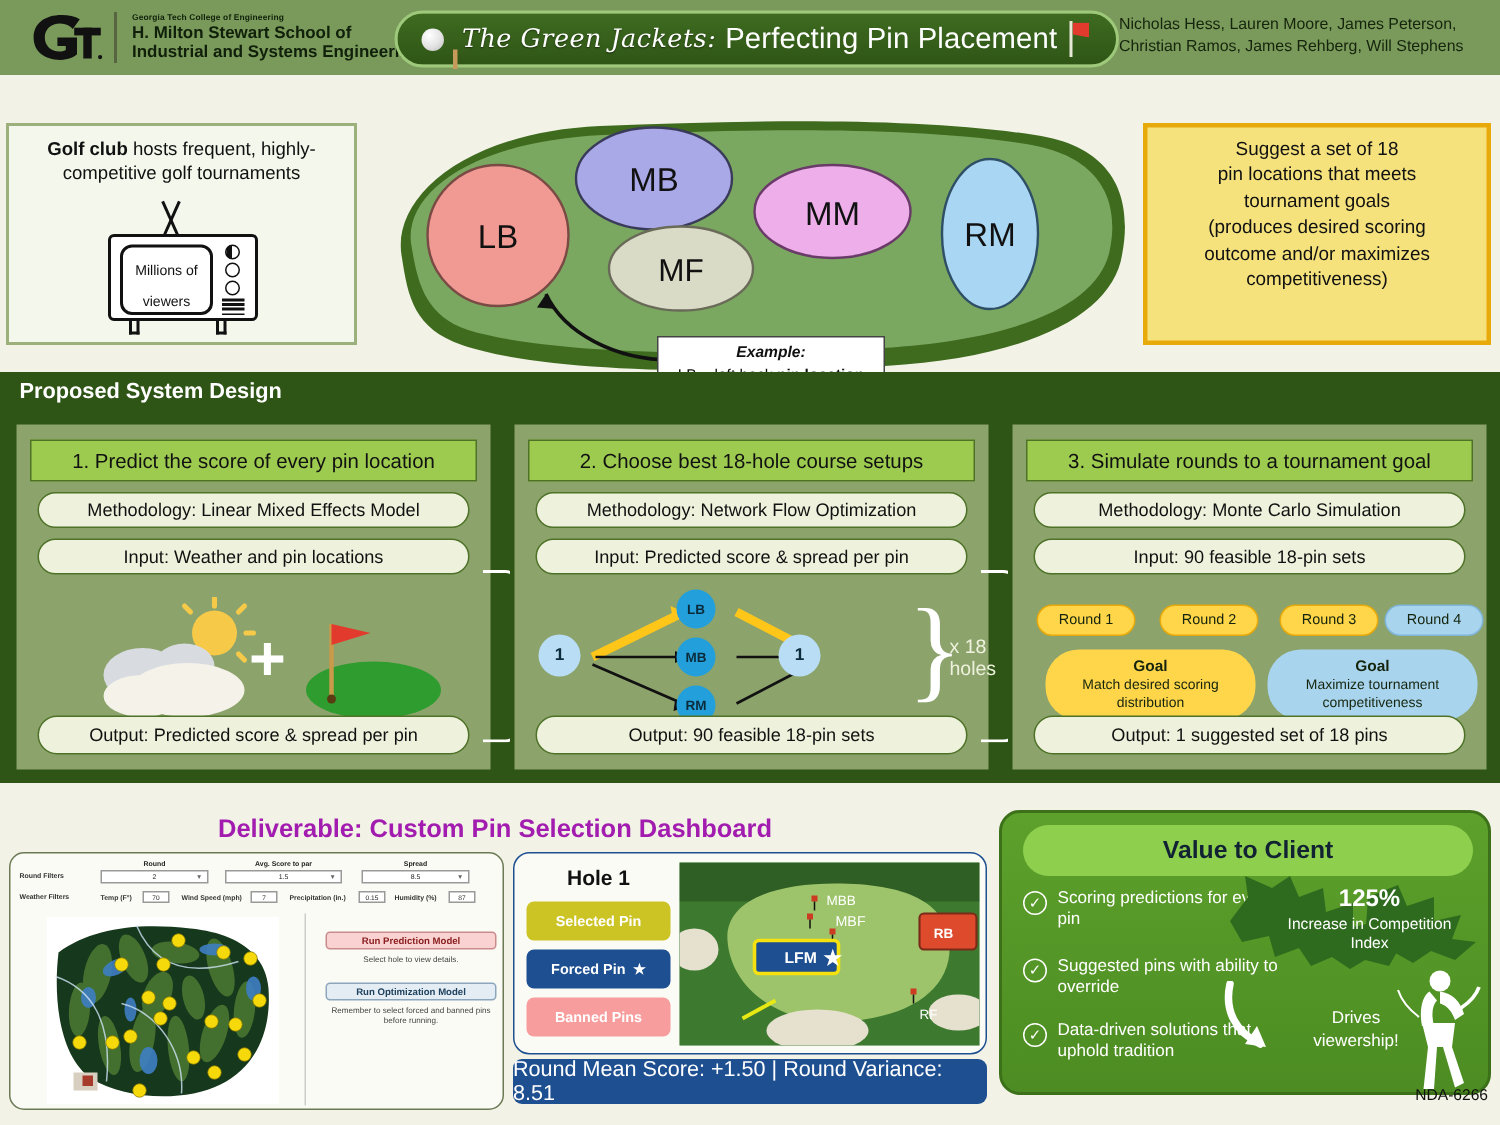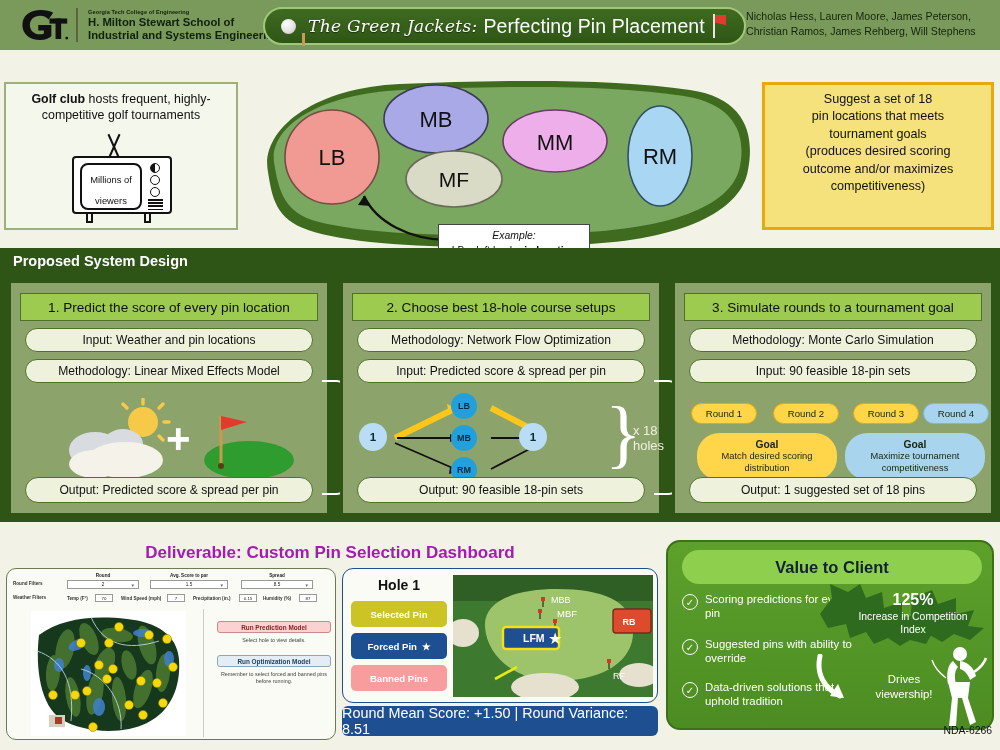--- a/index.html
+++ b/index.html
@@ -89,21 +89,21 @@
   .goal-text { margin: 6px 8px 0; font-size: 12.6px; line-height: 17.4px; text-align: center; color: #111; }
   .goal-text b { font-weight: normal; }
 
   .green-diagram { position: absolute; left: 250px; top: 62px; width: 510px; height: 200px; }
 
   .example-box {
     position: absolute; left: 438px; top: 224px; width: 152px; height: 38px;
     background: #ffffff; border: 1.6px solid #444;
     font-size: 10.4px; color:#111; text-align:center; padding-top:3px; line-height:15px;
   }
-  .example-box .ex { font-weight: normal; font-style: italic; }
+  .example-box .ex { font-weight: bold; font-style: italic; }
   .example-box b { font-weight:bold; }
 
   
   .psd-band {
     position: absolute; left: 0; top: 248px; width: 1000px; height: 274px;
     background: #2f5516;
   }
   .psd-tab {
     position: absolute; left: 0; top: 248px; width: 230px; height: 26px;
     background: #2f5516;
@@ -342,22 +342,22 @@
     <span>outcome and/or maximizes</span><br>
     <span>competitiveness)</span>
   </div>
 </div>
 
 <div class="psd-band"></div>
 <div class="psd-tab">Proposed System Design</div>
 
 <div class="step step1">
   <div class="step-head">1.  Predict the score of every pin location</div>
+  <div class="pill">Methodology: Linear Mixed Effects Model</div>
   <div class="pill">Input: Weather and pin locations</div>
-  <div class="pill">Methodology: Linear Mixed Effects Model</div>
   <div class="wx">
     <svg viewBox="0 0 250 85" width="250" height="85">
       <circle cx="92" cy="24" r="15" fill="#f7c948"></circle>
       <g stroke="#f7c948" stroke-width="3.4" stroke-linecap="round">
         <line x1="92" y1="1" x2="92" y2="6"></line>
           <line x1="112" y1="6" x2="108" y2="10"></line>
         <line x1="118" y1="24" x2="113" y2="24"></line>
           <line x1="112" y1="42" x2="108" y2="38"></line>
         <line x1="76" y1="10" x2="72" y2="6"></line>
       </g>

